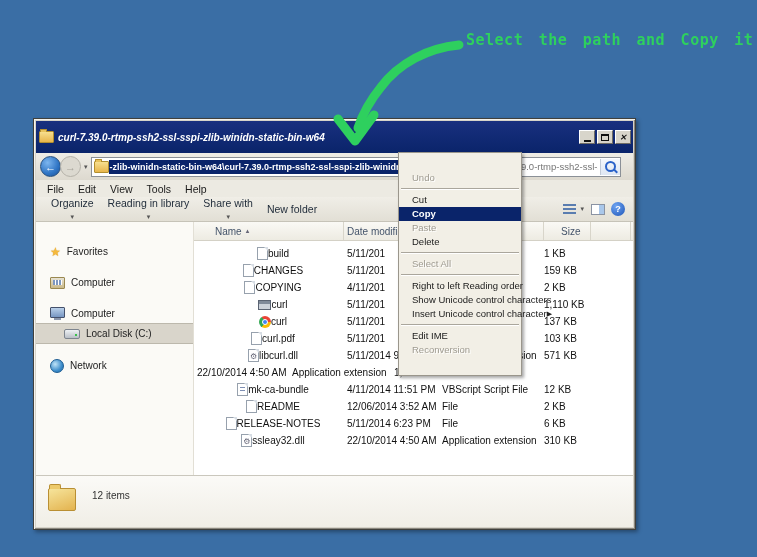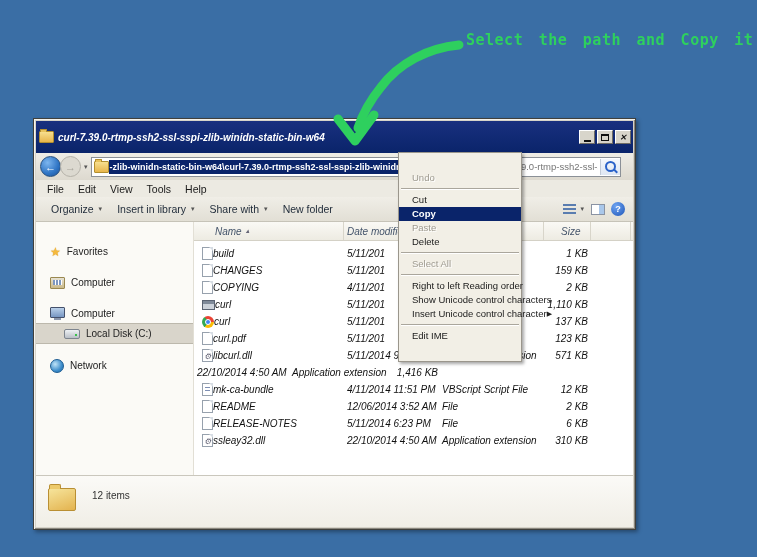--- a/index.html
+++ b/index.html
@@ -47,54 +47,54 @@
   .search-btn{width:19px;height:16px;background:linear-gradient(#f4f7fc,#dfe7f3);border-left:1px solid #c2cbd8;
     display:flex;align-items:center;justify-content:center;flex:0 0 auto;}
   .mag{position:relative;width:7px;height:7px;border:2px solid #2a62c9;border-radius:50%;box-sizing:content-box;}
   .mag::after{content:"";position:absolute;width:5px;height:2px;background:#2a62c9;transform:rotate(45deg);right:-4px;bottom:-2px;}
 
   
   .menubar{height:17px;background:#eceae2;display:flex;align-items:center;gap:4px;padding:0 6px;flex:0 0 auto;font-size:10.5px;color:#1a1a1a;}
   .menubar span{padding:1px 5px;}
   .cmdbar{height:24px;background:linear-gradient(180deg,#f0eee7,#e2dfd5);border-bottom:1px solid #c6c3b8;
     display:flex;align-items:center;padding:0 8px;flex:0 0 auto;font-size:10.5px;color:#1e2a38;}
-  .cmditem{display:flex;align-items:center;gap:4px;padding:2px 7px;}
+  .cmditem{display:flex;align-items:center;gap:4px;padding:2px 7px;flex-direction:column;}
   .cmd-sep{flex:1;}
   .right-icons{display:flex;align-items:center;gap:6px;}
   .views-icon{width:13px;height:10px;background:repeating-linear-gradient(to bottom,#5a7db0 0 2px,transparent 2px 4px);}
   .preview-icon{width:14px;height:11px;border:1px solid #8a93a3;background:#fff;position:relative;box-sizing:border-box;}
   .preview-icon::after{content:"";position:absolute;top:0;right:0;bottom:0;width:5px;background:#a9c7ea;}
   .help-icon{width:14px;height:14px;border-radius:50%;background:radial-gradient(circle at 35% 30%,#6ea4f2,#1d55b8);
     color:#fff;font-weight:bold;font-size:9px;display:flex;align-items:center;justify-content:center;}
 
   
   .main{flex:1;display:flex;min-height:0;background:#fff;}
   .sidebar{width:158px;background:#fbfaf6;border-right:1px solid #e2dfd5;padding-top:10px;box-sizing:border-box;font-size:10px;color:#222;}
   .side-item{display:flex;align-items:center;gap:6px;height:19px;padding-left:14px;}
   .side-item.indent{padding-left:28px;}
   .side-item.selected{background:#d9d5cb;border-top:1px solid #bcb8ac;border-bottom:1px solid #bcb8ac;}
   .mt10{margin-top:10px;} .mt12{margin-top:12px;}
 
-  .filelist{flex:1;display:flex;flex-direction:column;min-width:0;font-style:italic;}
+  .filelist{flex:1;display:flex;flex-direction:column;min-width:0;}
   .lheader{height:18px;display:flex;background:linear-gradient(180deg,#faf9f5,#edebe2);border-bottom:1px solid #d4d1c6;
     font-size:10px;color:#44546a;flex:0 0 auto;}
   .hc{border-right:1px solid #d8d5ca;display:flex;align-items:center;box-sizing:border-box;white-space:nowrap;overflow:hidden;}
   .hc.name{width:150px;padding-left:21px;gap:4px;}
   .hc.date{width:95px;padding-left:3px;}
   .hc.type{width:105px;padding-left:3px;}
   .hc.size{width:47px;padding-left:17px;}
   .hc.stub{width:40px;border-right:1px solid #d8d5ca;}
   .sort-caret{font-size:7px;color:#667;}
 
   .rows{padding-top:4px;font-size:10px;color:#111;overflow:hidden;}
   .row{display:flex;height:17px;align-items:center;}
-  .c-name{width:150px;display:flex;align-items:center;gap:0;padding-left:8px;box-sizing:border-box;white-space:nowrap;overflow:hidden;}
+  .c-name{width:150px;display:flex;align-items:center;gap:0;padding-left:8px;box-sizing:border-box;white-space:nowrap;overflow:hidden;justify-content:center;}
   .c-date{width:95px;white-space:nowrap;overflow:hidden;padding-left:3px;box-sizing:border-box;}
   .c-type{width:105px;white-space:nowrap;overflow:hidden;padding-left:3px;box-sizing:border-box;}
-  .c-size{width:44px;text-align:right;white-space:nowrap;}
+  .c-size{width:44px;white-space:nowrap;}
 
   
   .details{height:52px;border-top:1px solid #cac7bd;background:linear-gradient(180deg,#fbfaf7,#f0eee6);
     display:flex;align-items:flex-start;padding:8px 0 0 12px;gap:16px;flex:0 0 auto;box-sizing:border-box;}
   .bigfolder{width:26px;height:21px;background:linear-gradient(160deg,#f6e49b,#e3b34f);border:1px solid #b98f33;
     border-radius:2px;position:relative;margin-top:4px;}
   .bigfolder::before{content:"";position:absolute;top:-5px;left:0;width:10px;height:4px;background:#edca6b;
     border:1px solid #b98f33;border-bottom:none;border-radius:2px 2px 0 0;}
   .items-count{font-size:10px;color:#333;margin-top:6px;}
 
@@ -185,21 +185,21 @@
         <span>Tools</span>
         <span>Help</span>
       </div>
 
     <div class="cmdbar">
       <span class="cmditem">
           <span>Organize</span>
           <span class="tiny-caret">▾</span>
         </span>
       <span class="cmditem">
-          <span>Insert in library</span>
+          <span>Reading in library</span>
           <span class="tiny-caret">▾</span>
         </span>
       <span class="cmditem">
           <span>Share with</span>
           <span class="tiny-caret">▾</span>
         </span>
       <span class="cmditem">
           <span>New folder</span>
         </span>
       <span class="cmd-sep"></span>
@@ -293,21 +293,21 @@
               <span class="c-type"></span>
               <span class="c-size">137 KB</span>
             </div>
             <div class="row">
               <span class="c-name">
                 <span class="fi file"></span>
                 <span>curl.pdf</span>
               </span>
               <span class="c-date">5/11/201</span>
               <span class="c-type"></span>
-              <span class="c-size">123 KB</span>
+              <span class="c-size">103 KB</span>
             </div>
             <div class="row">
               <span class="c-name">
                 <span class="fi dll"></span>
                 <span>libcurl.dll</span>
               </span>
               <span class="c-date">5/11/2014 9:05 PM</span>
               <span class="c-type">Application extension</span>
               <span class="c-size">571 KB</span>
             </div>
@@ -392,15 +392,18 @@
         <span class="lbl">Show Unicode control characters</span>
       </div>
       <div class="mi">
         <span class="lbl">Insert Unicode control character</span>
         <span class="sub-arrow">▶</span>
       </div>
       <div class="msep"></div>
       <div class="mi">
         <span class="lbl">Edit IME</span>
       </div>
+      <div class="mi disabled">
+        <span class="lbl">Reconversion</span>
+      </div>
     </div>
 
 </div>
 
 </body></html>

